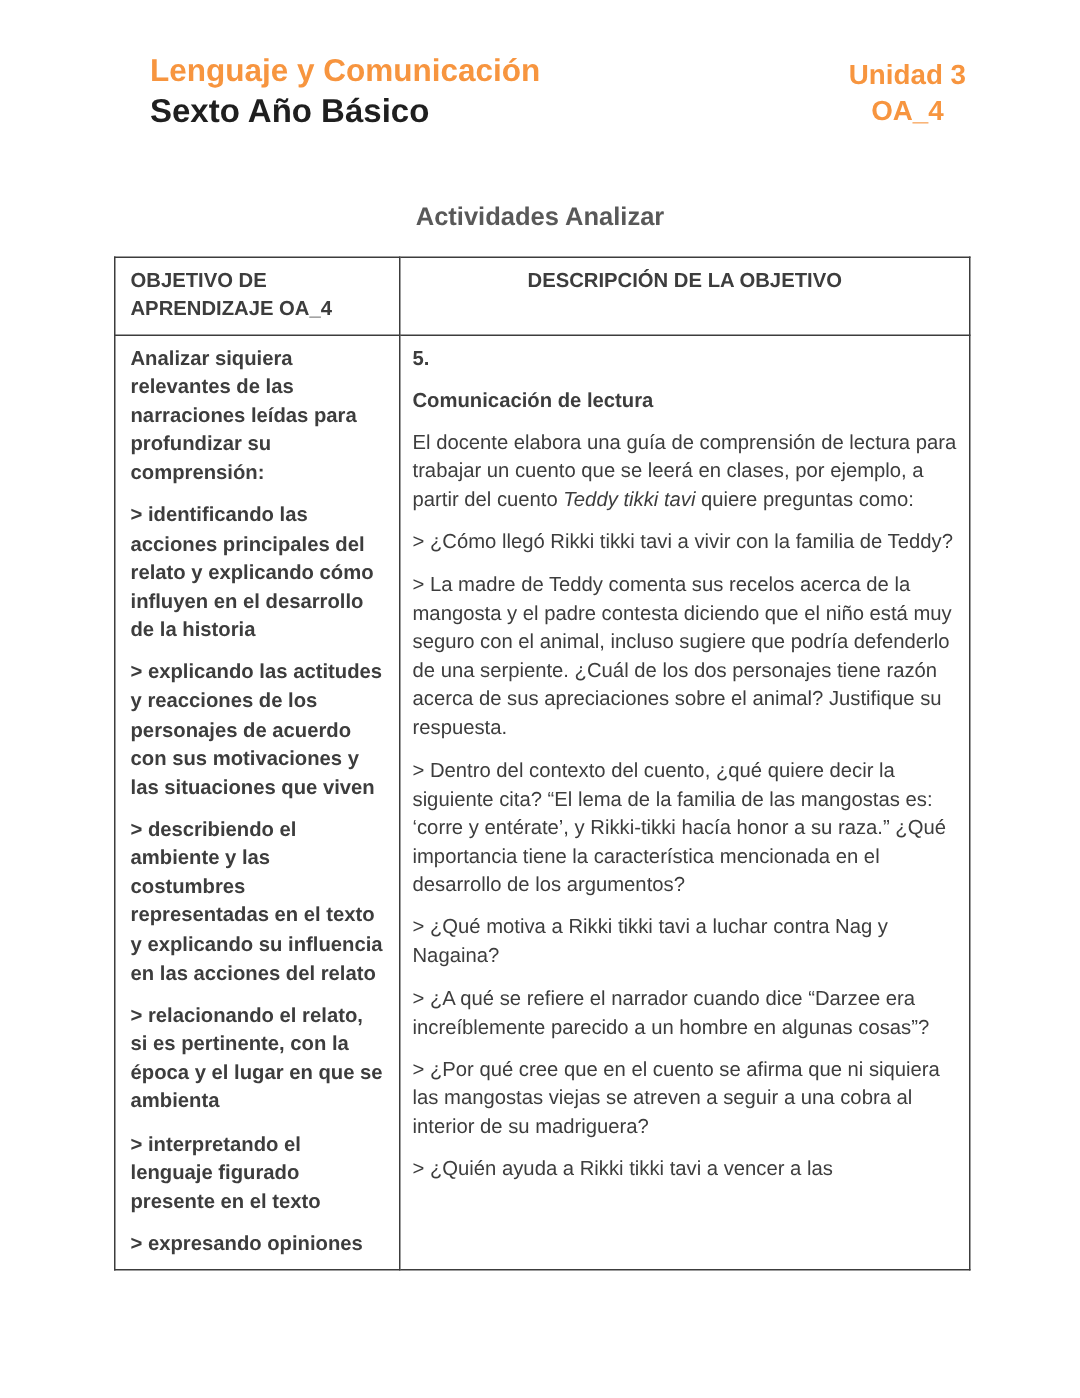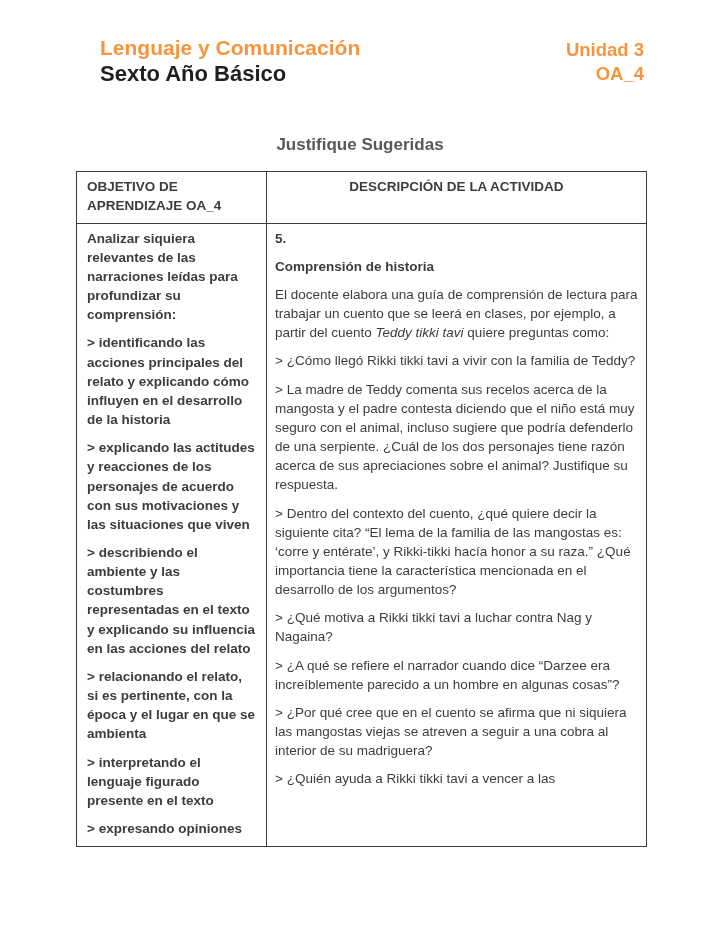--- a/index.html
+++ b/index.html
@@ -28,21 +28,21 @@
     font-weight: bold;
     font-size: 21px;
     line-height: 1.15;
   }
   .header-left .grade {
     color: #1f1f1f;
     font-weight: bold;
     font-size: 22px;
     line-height: 1.25;
   }
-  .header-right { text-align: right; }
+  .header-right { text-align: center; }
   .header-right .unit,
   .header-right .oa {
     color: var(--accent);
     font-weight: bold;
     font-size: 18.5px;
     line-height: 1.3;
   }
   .header-right .unit { margin-top: 2px; }
   .page-title {
     text-align: center;
@@ -102,45 +102,45 @@
     <div class="header-left">
       <div class="subject">Lenguaje y Comunicación</div>
       <div class="grade">Sexto Año Básico</div>
     </div>
     <div class="header-right">
       <div class="unit">Unidad 3</div>
       <div class="oa">OA_4</div>
     </div>
   </div>
 
-  <div class="page-title">Justifique Sugeridas</div>
+  <div class="page-title">Actividades Analizar</div>
 
   <table class="activities">
     <colgroup>
       <col style="width:190px">
       <col style="width:380px">
     </colgroup>
     <tbody>
         <tr>
       <th class="obj-head">OBJETIVO DE APRENDIZAJE OA_4</th>
-      <th class="act-head">DESCRIPCIÓN DE LA ACTIVIDAD</th>
+      <th class="act-head">DESCRIPCIÓN DE LA OBJETIVO</th>
     </tr>
     <tr>
       <td class="objective">
             <p><span>Analizar siquiera relevantes de las narraciones leídas para profundizar su comprensión:</span></p>
             <p><span>&gt; identificando las acciones principales del relato y explicando cómo influyen en el desarrollo de la historia</span></p>
             <p><span>&gt; explicando las actitudes y reacciones de los personajes de acuerdo con sus motivaciones y las situaciones que viven</span></p>
             <p><span>&gt; describiendo el ambiente y las costumbres representadas en el texto y explicando su influencia en las acciones del relato</span></p>
             <p><span>&gt; relacionando el relato, si es pertinente, con la época y el lugar en que se ambienta</span></p>
             <p><span>&gt; interpretando el lenguaje figurado presente en el texto</span></p>
             <p><span>&gt; expresando opiniones</span></p>
           </td>
       <td class="activity">
         <p class="bold">5.</p>
-        <p class="bold">Comprensión de historia</p>
+        <p class="bold">Comunicación de lectura</p>
         <div>
               <p><span>El docente elabora una guía de comprensión de lectura para trabajar un cuento que se leerá en clases, por ejemplo, a partir del cuento </span><span class="italic">Teddy tikki tavi</span><span> quiere preguntas como:</span></p>
               <p><span>&gt; ¿Cómo llegó Rikki tikki tavi a vivir con la familia de Teddy?</span></p>
               <p><span>&gt; La madre de Teddy comenta sus recelos acerca de la mangosta y el padre contesta diciendo que el niño está muy seguro con el animal, incluso sugiere que podría defenderlo de una serpiente. ¿Cuál de los dos personajes tiene razón acerca de sus apreciaciones sobre el animal? Justifique su respuesta.</span></p>
               <p><span>&gt; Dentro del contexto del cuento, ¿qué quiere decir la siguiente cita? “El lema de la familia de las mangostas es: ‘corre y entérate’, y Rikki-tikki hacía honor a su raza.” ¿Qué importancia tiene la característica mencionada en el desarrollo de los argumentos?</span></p>
               <p><span>&gt; ¿Qué motiva a Rikki tikki tavi a luchar contra Nag y Nagaina?</span></p>
               <p><span>&gt; ¿A qué se refiere el narrador cuando dice “Darzee era increíblemente parecido a un hombre en algunas cosas”?</span></p>
               <p><span>&gt; ¿Por qué cree que en el cuento se afirma que ni siquiera las mangostas viejas se atreven a seguir a una cobra al interior de su madriguera?</span></p>
               <p><span>&gt; ¿Quién ayuda a Rikki tikki tavi a vencer a las</span></p>
             </div>

